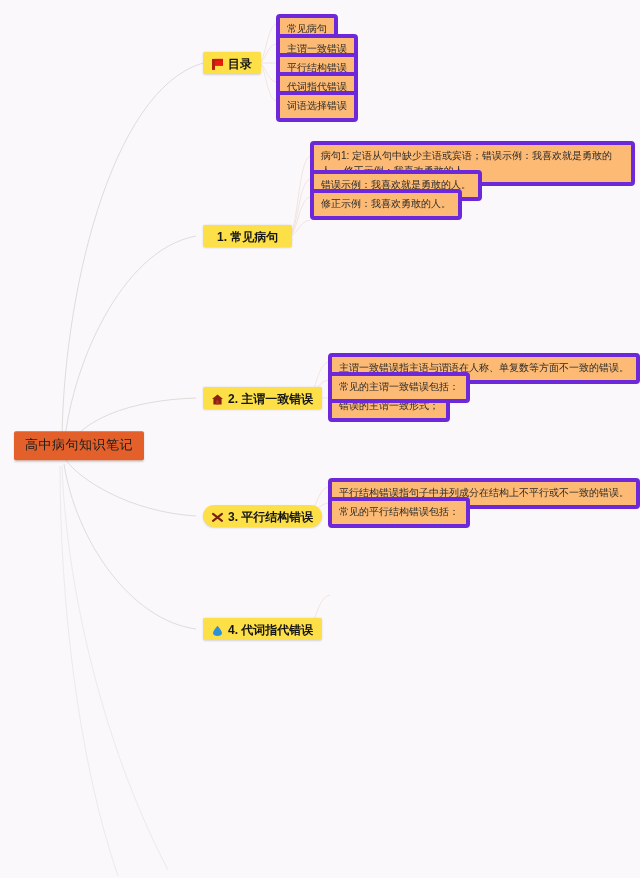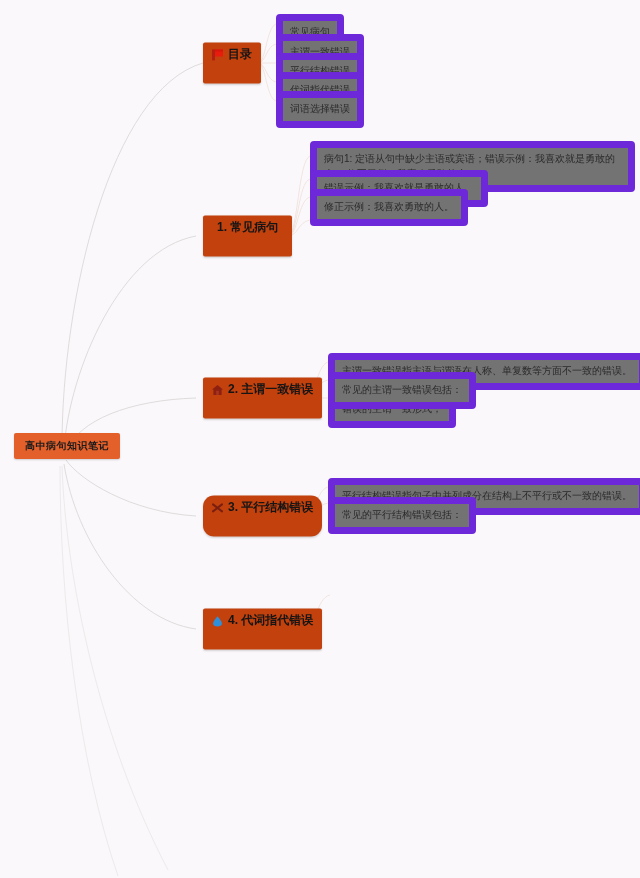--- a/index.html
+++ b/index.html
@@ -26,53 +26,53 @@
     width: 640px;
     height: 878px;
     pointer-events: none;
   }
 
   
   .root-node {
     position: absolute;
     background: #e4602b;
     color: #1b1b1b;
-    font-weight: bold;
-    font-size: 10px;
+    font-weight: normal;
+    font-size: 13px;
     letter-spacing: 0.5px;
     padding: 7px 11px 8px 11px;
     border-radius: 2px;
     white-space: nowrap;
     box-shadow: 0 1px 2px rgba(0,0,0,0.17);
     line-height: 1.1;
   }
 
   
   .branch-node {
     position: absolute;
-    background: #c2410c;
+    background: #fde047;
     color: #151515;
     font-size: 12px;
     font-weight: bold;
-    padding: 6px 9px 22px 8px;
+    padding: 6px 9px 3px 8px;
     border-radius: 2px;
     white-space: nowrap;
     display: flex;
     align-items: center;
     gap: 4px;
     box-shadow: 0 1px 2px rgba(0,0,0,0.15);
     line-height: 1.1;
   }
   .branch-node .label { display: inline-block; }
 
   
   .leaf-node {
     position: absolute;
-    background: #737373;
-    border: 7px solid #6d28d9;
+    background: #fdba74;
+    border: 4px solid #6d28d9;
     border-radius: 4px;
     color: #2a2a2a;
     font-size: 10px;
     line-height: 1.45;
     padding: 4px 7px 4px 7px;
     box-sizing: border-box;
     box-shadow: 0 0 1px rgba(0,0,0,0.03);
   }
   .leaf-node.wide { width: 272px; }
   .leaf-node.auto { white-space: nowrap; }

